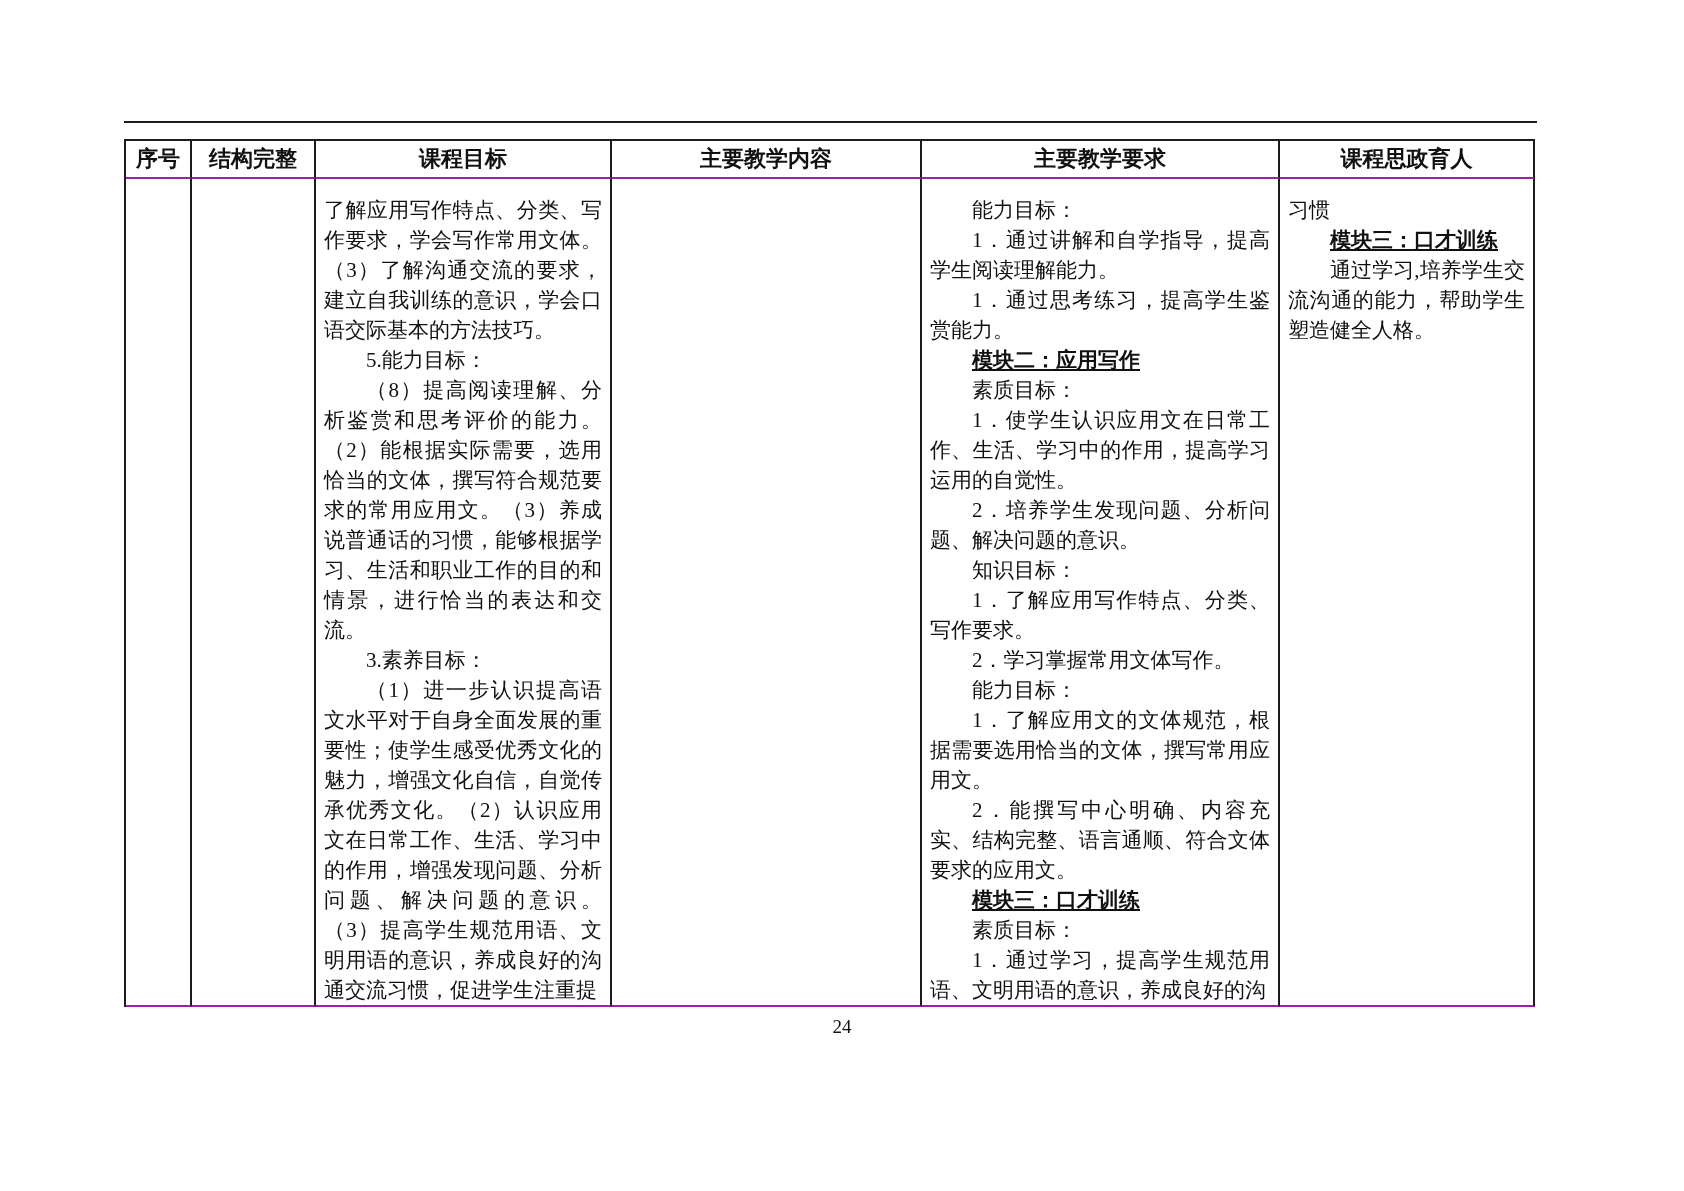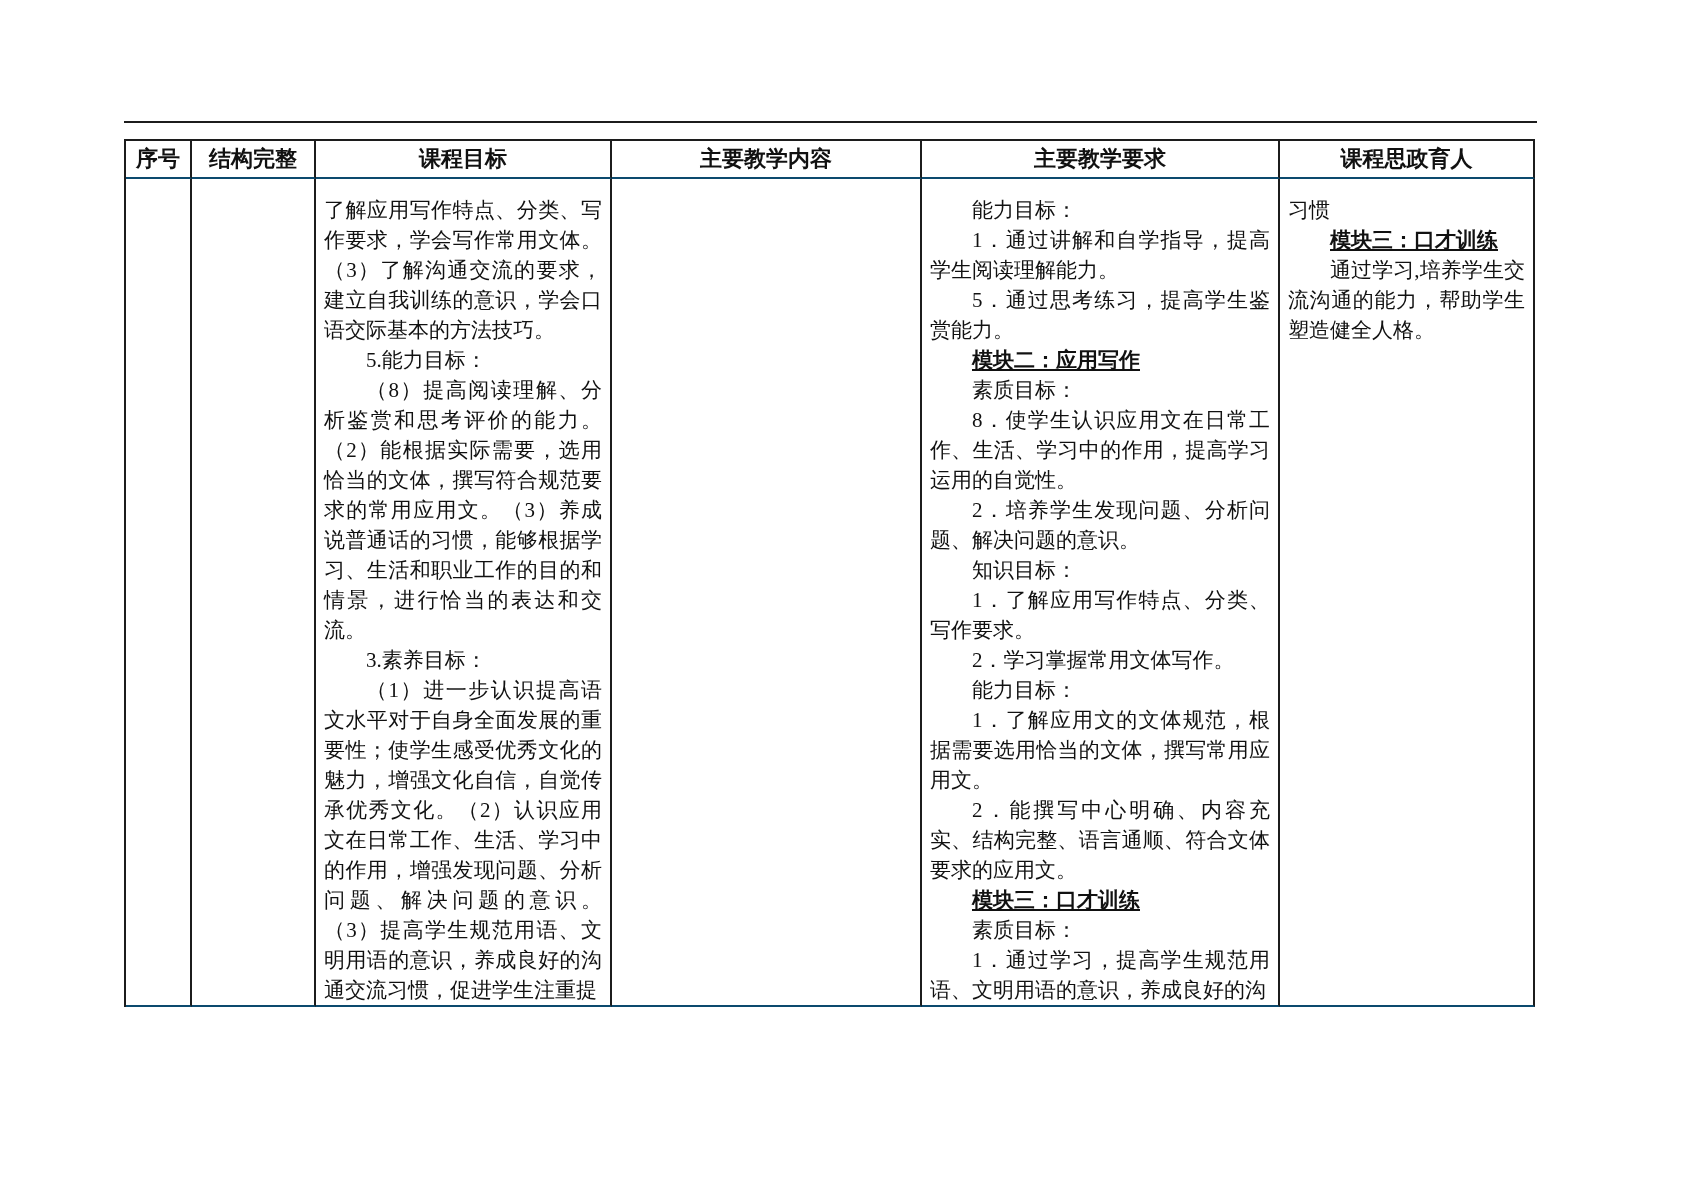--- a/index.html
+++ b/index.html
@@ -17,21 +17,21 @@
   }
   table.course-table{
     position:absolute;left:124px;top:139px;
     border-collapse:separate;border-spacing:0;
     table-layout:fixed;
     border-top:2px solid #1c1c1c;
     border-left:2px solid #1c1c1c;
   }
   .course-table th,.course-table td{
     border-right:2px solid #1c1c1c;
-    border-bottom:2px solid #0c4a6e;
+    border-bottom:2px solid #a21caf;
     box-sizing:border-box;
     overflow:hidden;
   }
   .course-table th{
     height:38px;
     padding:0 4px;
     vertical-align:middle;
     text-align:center;
     font-weight:bold;
     font-size:22px;
@@ -92,38 +92,39 @@
             <p class="para">了解应用写作特点、分类、写作要求，学会写作常用文体。（3）了解沟通交流的要求，建立自我训练的意识，学会口语交际基本的方法技巧。</p>
             <p class="para indent">5.能力目标：</p>
             <p class="para indent">（8）提高阅读理解、分析鉴赏和思考评价的能力。（2）能根据实际需要，选用恰当的文体，撰写符合规范要求的常用应用文。（3）养成说普通话的习惯，能够根据学习、生活和职业工作的目的和情景，进行恰当的表达和交流。</p>
             <p class="para indent">3.素养目标：</p>
             <p class="para indent">（1）进一步认识提高语文水平对于自身全面发展的重要性；使学生感受优秀文化的魅力，增强文化自信，自觉传承优秀文化。（2）认识应用文在日常工作、生活、学习中的作用，增强发现问题、分析问题、解决问题的意识。（3）提高学生规范用语、文明用语的意识，养成良好的沟通交流习惯，促进学生注重提</p>
           </td>
         <td></td>
         <td>
             <p class="para indent">能力目标：</p>
             <p class="para indent">1．通过讲解和自学指导，提高学生阅读理解能力。</p>
-            <p class="para indent">5．通过思考练习，提高学生鉴赏能力。</p>
+            <p class="para indent">1．通过思考练习，提高学生鉴赏能力。</p>
             <p class="para indent bold">模块二：应用写作</p>
             <p class="para indent">素质目标：</p>
-            <p class="para indent">8．使学生认识应用文在日常工作、生活、学习中的作用，提高学习运用的自觉性。</p>
+            <p class="para indent">1．使学生认识应用文在日常工作、生活、学习中的作用，提高学习运用的自觉性。</p>
             <p class="para indent">2．培养学生发现问题、分析问题、解决问题的意识。</p>
             <p class="para indent">知识目标：</p>
             <p class="para indent">1．了解应用写作特点、分类、写作要求。</p>
             <p class="para indent">2．学习掌握常用文体写作。</p>
             <p class="para indent">能力目标：</p>
             <p class="para indent">1．了解应用文的文体规范，根据需要选用恰当的文体，撰写常用应用文。</p>
             <p class="para indent">2．能撰写中心明确、内容充实、结构完整、语言通顺、符合文体要求的应用文。</p>
             <p class="para indent bold">模块三：口才训练</p>
             <p class="para indent">素质目标：</p>
             <p class="para indent">1．通过学习，提高学生规范用语、文明用语的意识，养成良好的沟</p>
           </td>
         <td>
             <p class="para">习惯</p>
             <p class="para indent bold">模块三：口才训练</p>
             <p class="para indent">通过学习,培养学生交流沟通的能力，帮助学生塑造健全人格。</p>
           </td>
       </tr>
     </tbody>
   </table>
 
+  <div class="page-number">24</div>
 
 </div>
 
 </body></html>

